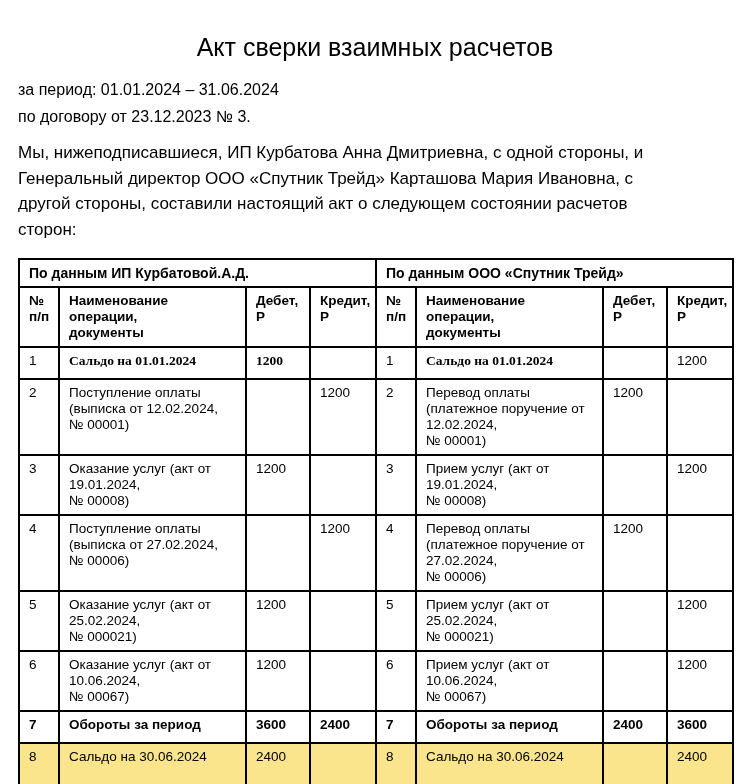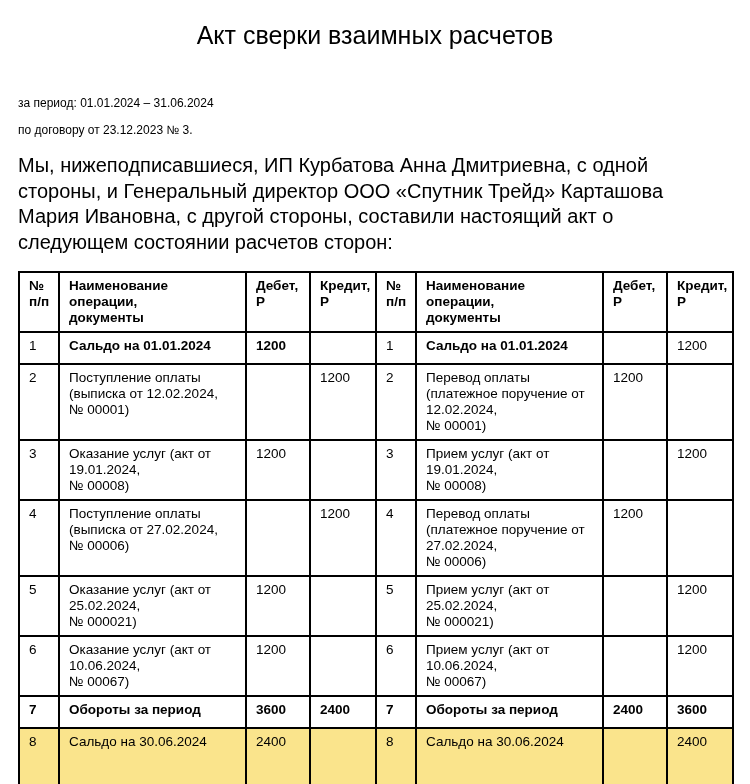--- a/index.html
+++ b/index.html
@@ -7,36 +7,36 @@
     margin: 0; padding: 0;
     width: 750px; height: 784px;
     overflow: hidden;
     background: #ffffff;
     color: #000000;
     font-family: "Liberation Sans", sans-serif;
   }
   .page { padding: 0 18px; width: 750px; }
 
   .doc-title {
-    margin: 20px 0 0 0;
+    margin: 32px 0 0 0;
     text-align: center;
     font-size: 25px;
     font-weight: normal;
     line-height: 30px;
   }
 
   .meta-block {
-    margin-top: 40px;
-    font-size: 12px;
+    margin-top: 15px;
+    font-size: 16px;
     line-height: 26.5px;
   }
 
   .intro {
     margin: 10px 0 0 0;
-    font-size: 20px;
+    font-size: 17px;
     line-height: 25.5px;
     max-width: 672px;
   }
 
   table.recon {
     border-collapse: collapse;
     table-layout: fixed;
     width: 714px;
     margin-top: 16px;
   }
@@ -55,21 +55,21 @@
 
   tr.row-1 td { height: 32px; }
   tr.row-2 td { height: 76px; }
   tr.row-3 td { height: 60px; }
   tr.row-4 td { height: 76px; }
   tr.row-5 td { height: 60px; }
   tr.row-6 td { height: 60px; }
   tr.row-7 td { height: 32px; font-weight: bold; }
   tr.row-8 td { height: 60px; }
 
-  td.bold { font-weight: bold; }
+  td.bold { font-weight: bold; font-family: Liberation Serif, serif; }
 </style>
 </head>
 <body>
 
 <div class="page">
 
   <h1 class="doc-title">Акт сверки взаимных расчетов</h1>
 
   <div class="meta-block">
     <div>за период: 01.01.2024 – 31.06.2024</div>
@@ -84,20 +84,24 @@
         <col style="width:187px">
         <col style="width:64px">
         <col style="width:66px">
       <col style="width:40px">
         <col style="width:187px">
         <col style="width:64px">
         <col style="width:66px">
     </colgroup>
 
     <tbody>
+        <tr class="section-row">
+      <td colspan="4">По данным ИП Курбатовой.А.Д.</td>
+      <td colspan="4">По данным ООО «Спутник Трейд»</td>
+    </tr>
 
     <tr class="head-row">
       <td>№
 п/п</td>
       <td>Наименование операции,
 документы</td>
       <td>Дебет,
 Р</td>
       <td>Кредит,
 Р</td>

